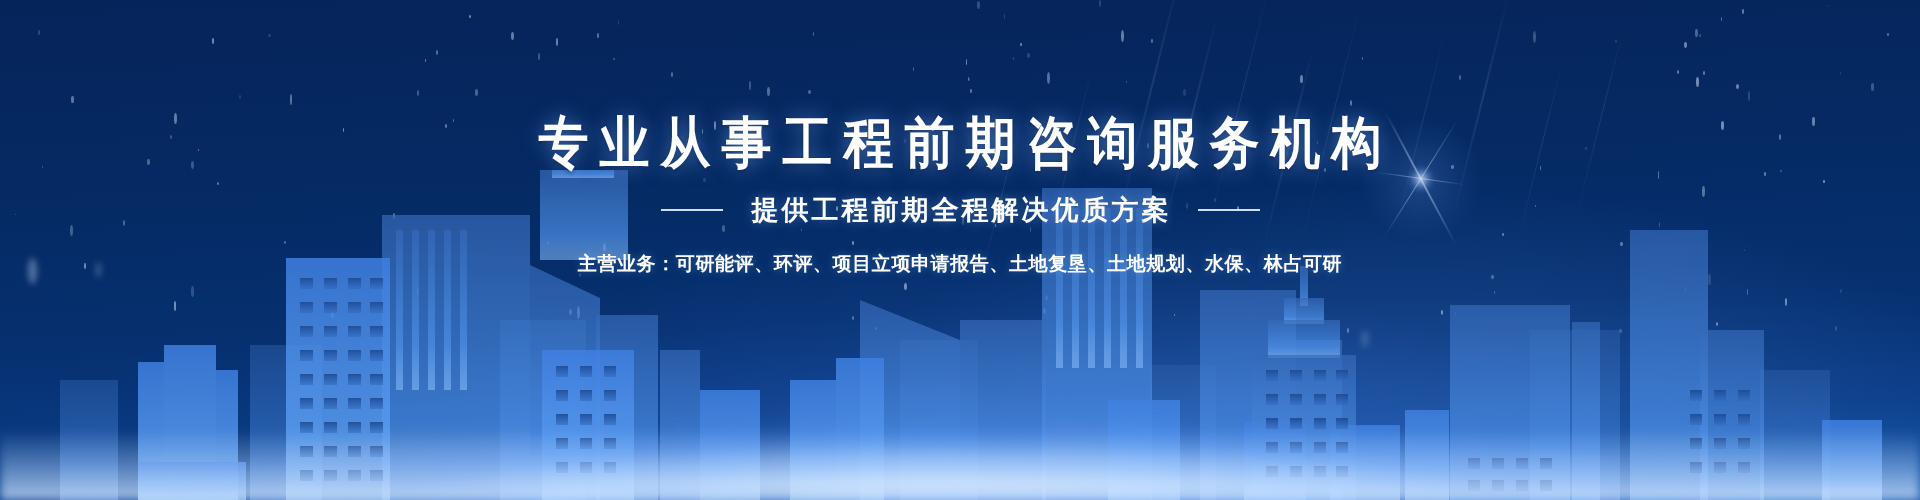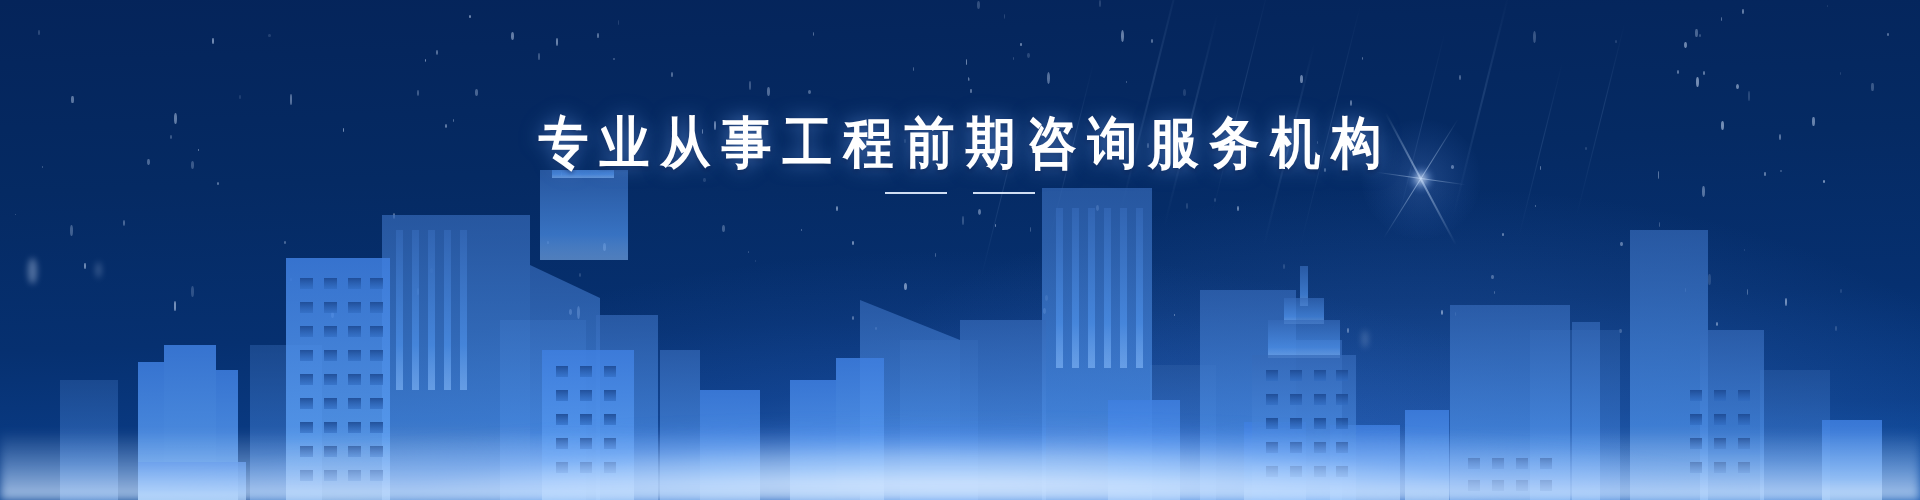--- a/index.html
+++ b/index.html
@@ -492,17 +492,19 @@
   </div>
 
   <div class="horizon"></div>
   <div class="horizon-line"></div>
   <div class="bottom-fade"></div>
 
   <div class="content">
     <div class="headline">专业从事工程前期咨询服务机构</div>
     <div class="subline-wrap">
       <span class="dash"></span>
+      <span class="subline">提供工程前期全程解决优质方案</span>
       <span class="dash"></span>
     </div>
+    <div class="bizline">主营业务：可研能评、环评、项目立项申请报告、土地复垦、土地规划、水保、林占可研</div>
   </div>
 
 </div>
 
 </body></html>

